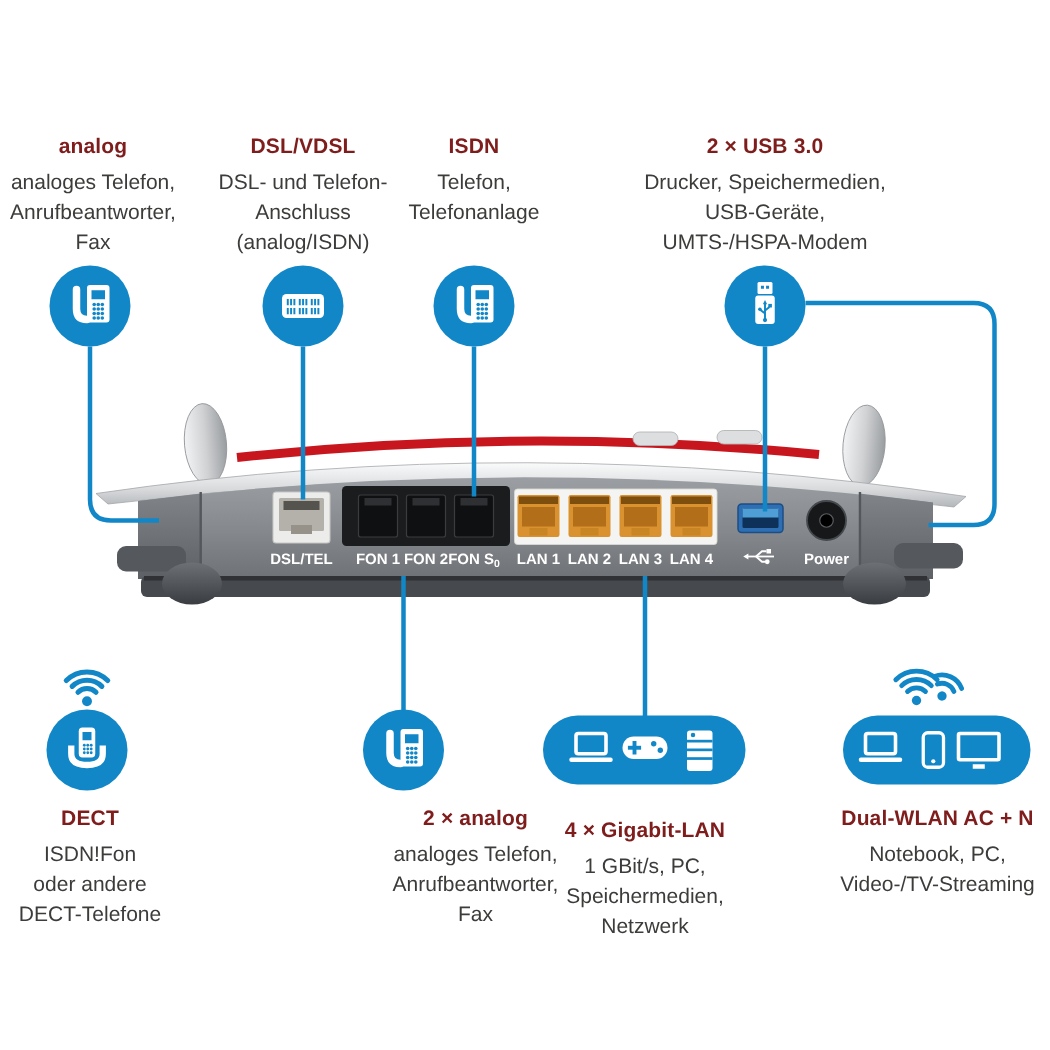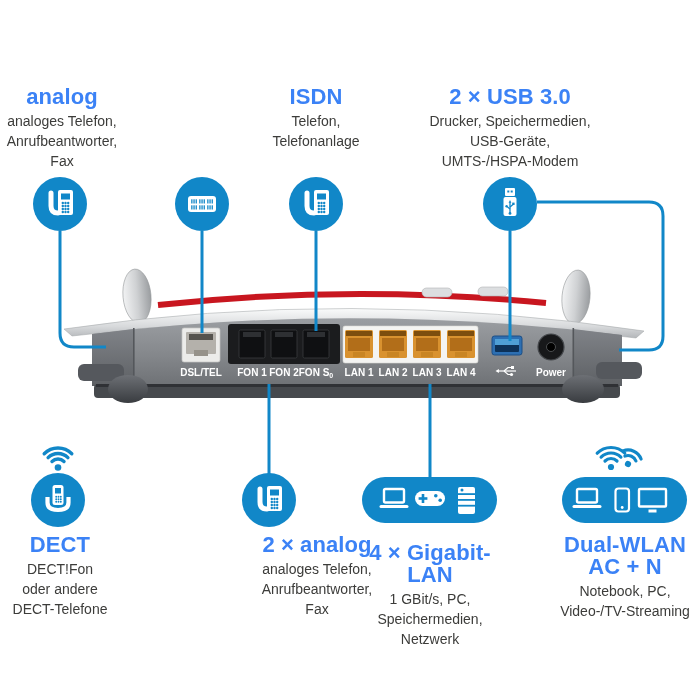--- a/index.html
+++ b/index.html
@@ -1,39 +1,45 @@
 <!DOCTYPE html>
 <html><head>
 <meta charset="utf-8">
 <style>
   html,body{margin:0;padding:0;background:#fff;}
   .canvas{position:relative;width:700px;height:700px;background:#ffffff;overflow:hidden;
           font-family:"Liberation Sans","DejaVu Sans",sans-serif;}
   .tcol{position:absolute;text-align:center;}
-  .ttl{font-size:22px;font-weight:bold;color:#3b82f6;line-height:22px;margin-bottom:3px;letter-spacing:.1px;}
+  .ttl{font-size:14px;font-weight:bold;color:#7f1d1d;line-height:22px;margin-bottom:3px;letter-spacing:.1px;}
   .ln{font-size:14px;color:#3c3c3a;line-height:20px;}
   .circle{position:absolute;width:54px;height:54px;border-radius:50%;background:#1187c8;}
   .circle svg{display:block;width:54px;height:54px;}
   .pill{position:absolute;height:46px;border-radius:23px;background:#1187c8;}
   .pill svg{display:block;height:46px;}
   .lines-overlay{position:absolute;left:0;top:0;width:700px;height:700px;pointer-events:none;}
   .router{position:absolute;left:40px;top:258px;width:620px;height:170px;}
   .wifi{position:absolute;}
   .portlabel{font-family:"Liberation Sans","DejaVu Sans",sans-serif;font-size:10px;font-weight:bold;fill:#ffffff;}
 </style>
 </head>
 <body>
 
 <div class="canvas">
 
   <div class="tcol" style="left:0px;top:86px;width:124px;">
     <div class="ttl">analog</div>
     <div class="ln">analoges Telefon,</div>
     <div class="ln">Anrufbeantworter,</div>
     <div class="ln">Fax</div>
+  </div>
+  <div class="tcol" style="left:138px;top:86px;width:128px;">
+    <div class="ttl">DSL/VDSL</div>
+    <div class="ln">DSL- und Telefon-</div>
+    <div class="ln">Anschluss</div>
+    <div class="ln">(analog/ISDN)</div>
   </div>
   <div class="tcol" style="left:254px;top:86px;width:124px;">
     <div class="ttl">ISDN</div>
     <div class="ln">Telefon,</div>
     <div class="ln">Telefonanlage</div>
     <div class="ln"></div>
   </div>
   <div class="tcol" style="left:410px;top:86px;width:200px;">
     <div class="ttl">2 × USB 3.0</div>
     <div class="ln">Drucker, Speichermedien,</div>
@@ -364,21 +370,21 @@
       </g>
       <g>
         <rect x="77" y="12" width="27" height="17.5" rx="1" stroke="#fff" stroke-width="2.4" fill="none"></rect>
         <rect x="86.5" y="32.5" width="8" height="3" fill="#fff"></rect>
       </g>
     </svg>
   </div>
 
   <div class="tcol" style="left:0px;top:534px;width:120px;">
     <div class="ttl">DECT</div>
-    <div class="ln">DECT!Fon</div>
+    <div class="ln">ISDN!Fon</div>
     <div class="ln">oder andere</div>
     <div class="ln">DECT-Telefone</div>
   </div>
   <div class="tcol" style="left:207px;top:534px;width:124px;margin-left:48px;">
     <div class="ttl">2 × analog</div>
     <div class="ln">analoges Telefon,</div>
     <div class="ln">Anrufbeantworter,</div>
     <div class="ln">Fax</div>
   </div>
   <div class="tcol" style="left:360px;top:542px;width:140px;">

